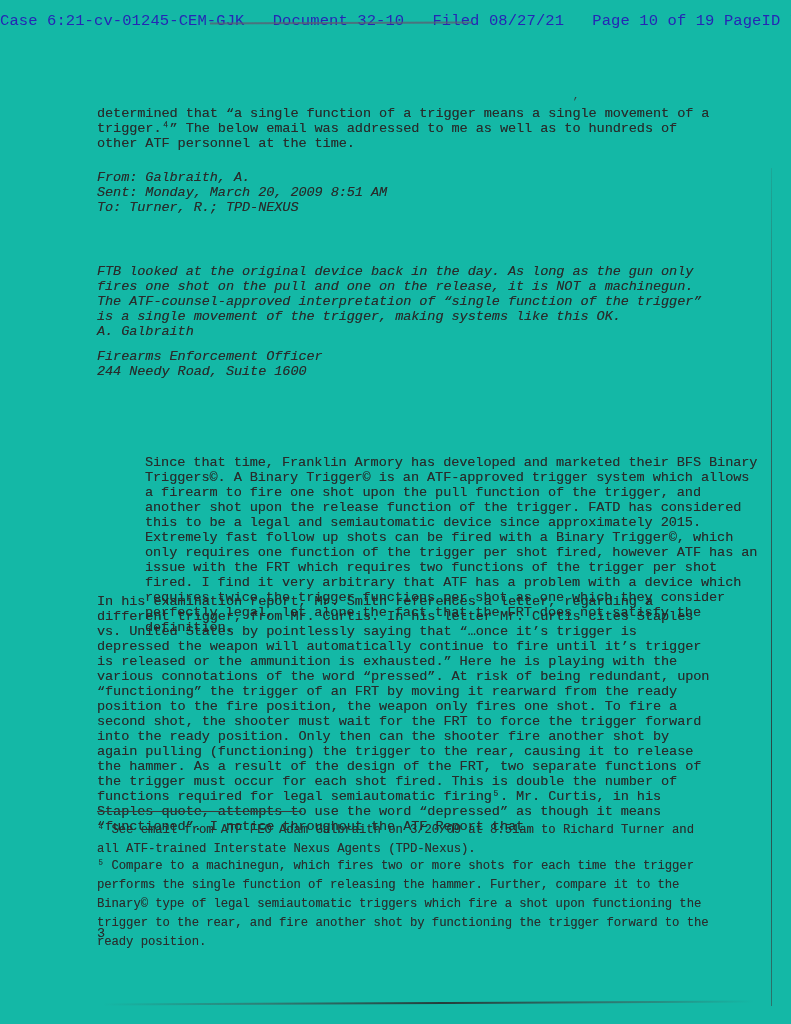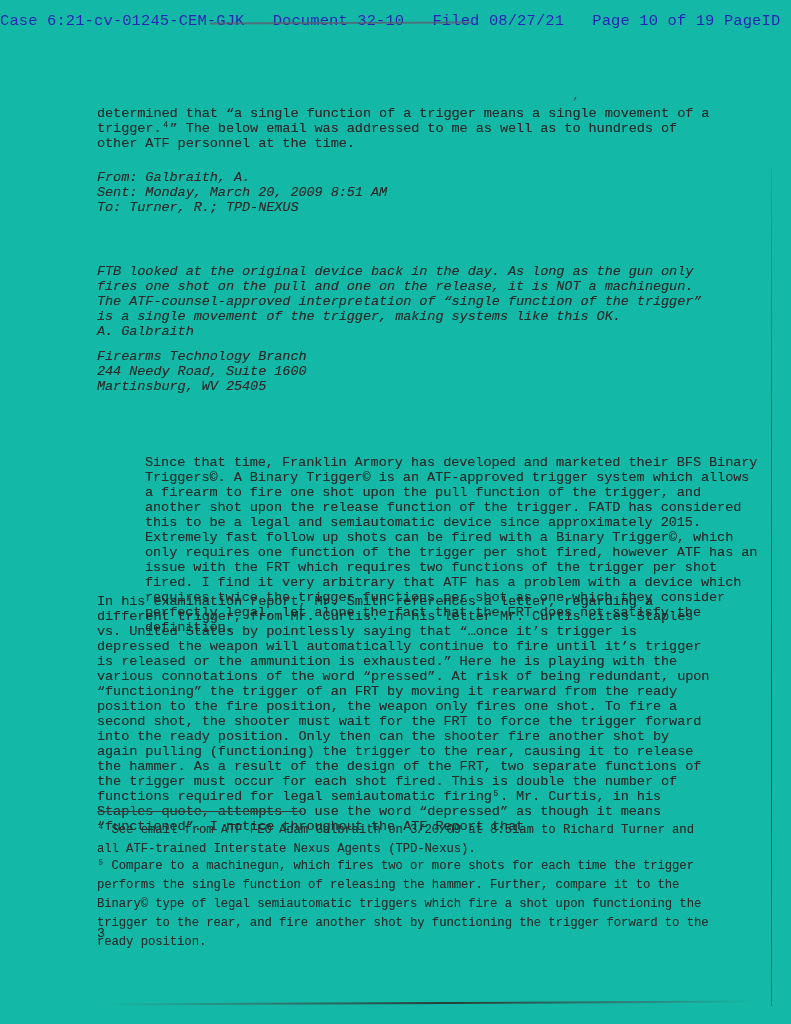--- a/index.html
+++ b/index.html
@@ -122,23 +122,22 @@
       <div>Sent: Monday, March 20, 2009 8:51 AM</div>
       <div>To: Turner, R.; TPD-NEXUS</div>
     </div>
 
     <div class="block email-body italic">
       <div>FTB looked at the original device back in the day. As long as the gun only fires one shot on the pull and one on the release, it is NOT a machinegun. The ATF-counsel-approved interpretation of “single function of the trigger” is a single movement of the trigger, making systems like this OK.</div>
       <div>A. Galbraith</div>
     </div>
 
     <div class="block sig-block italic">
-      <div>Firearms Technology Branch</div>
+      <div>Firearms Enforcement Officer</div>
       <div>244 Needy Road, Suite 1600</div>
-      <div>Martinsburg, WV  25405</div>
     </div>
 
     <div class="block p-binary">Since that time, Franklin Armory has developed and marketed their BFS Binary Triggers©. A Binary Trigger© is an ATF-approved trigger system which allows a firearm to fire one shot upon the pull function of the trigger, and another shot upon the release function of the trigger. FATD has considered this to be a legal and semiautomatic device since approximately 2015. Extremely fast follow up shots can be fired with a Binary Trigger©, which only requires one function of the trigger per shot fired, however ATF has an issue with the FRT which requires two functions of the trigger per shot fired. I find it very arbitrary that ATF has a problem with a device which requires twice the trigger functions per shot as one which they consider perfectly legal, let alone the fact that the FRT does not satisfy the definition.</div>
 
     <div class="block p-examination">In his examination report, Mr. Smith references a letter, regarding a different trigger, from Mr. Curtis. In his letter Mr. Curtis cites Staples vs. United States by pointlessly saying that “…once it’s trigger is depressed the weapon will automatically continue to fire until it’s trigger is released or the ammunition is exhausted.” Here he is playing with the various connotations of the word “pressed”. At risk of being redundant, upon “functioning” the trigger of an FRT by moving it rearward from the ready position to the fire position, the weapon only fires one shot. To fire a second shot, the shooter must wait for the FRT to force the trigger forward into the ready position. Only then can the shooter fire another shot by again pulling (functioning) the trigger to the rear, causing it to release the hammer.  As a result of the design of the FRT, two separate functions of the trigger must occur for each shot fired. This is double the number of functions required for legal semiautomatic firing⁵. Mr. Curtis, in his Staples quote, attempts to use the word “depressed” as though it means “functioned”. I notice throughout the ATF Report that</div>
 
     <div class="footnote-separator"></div>
 
     <div class="footnote fn-4">⁴ See email from ATF FEO Adam Galbraith on 3/20/09 at 8:51am to Richard Turner and all ATF-trained Interstate Nexus Agents (TPD-Nexus).</div>
 

